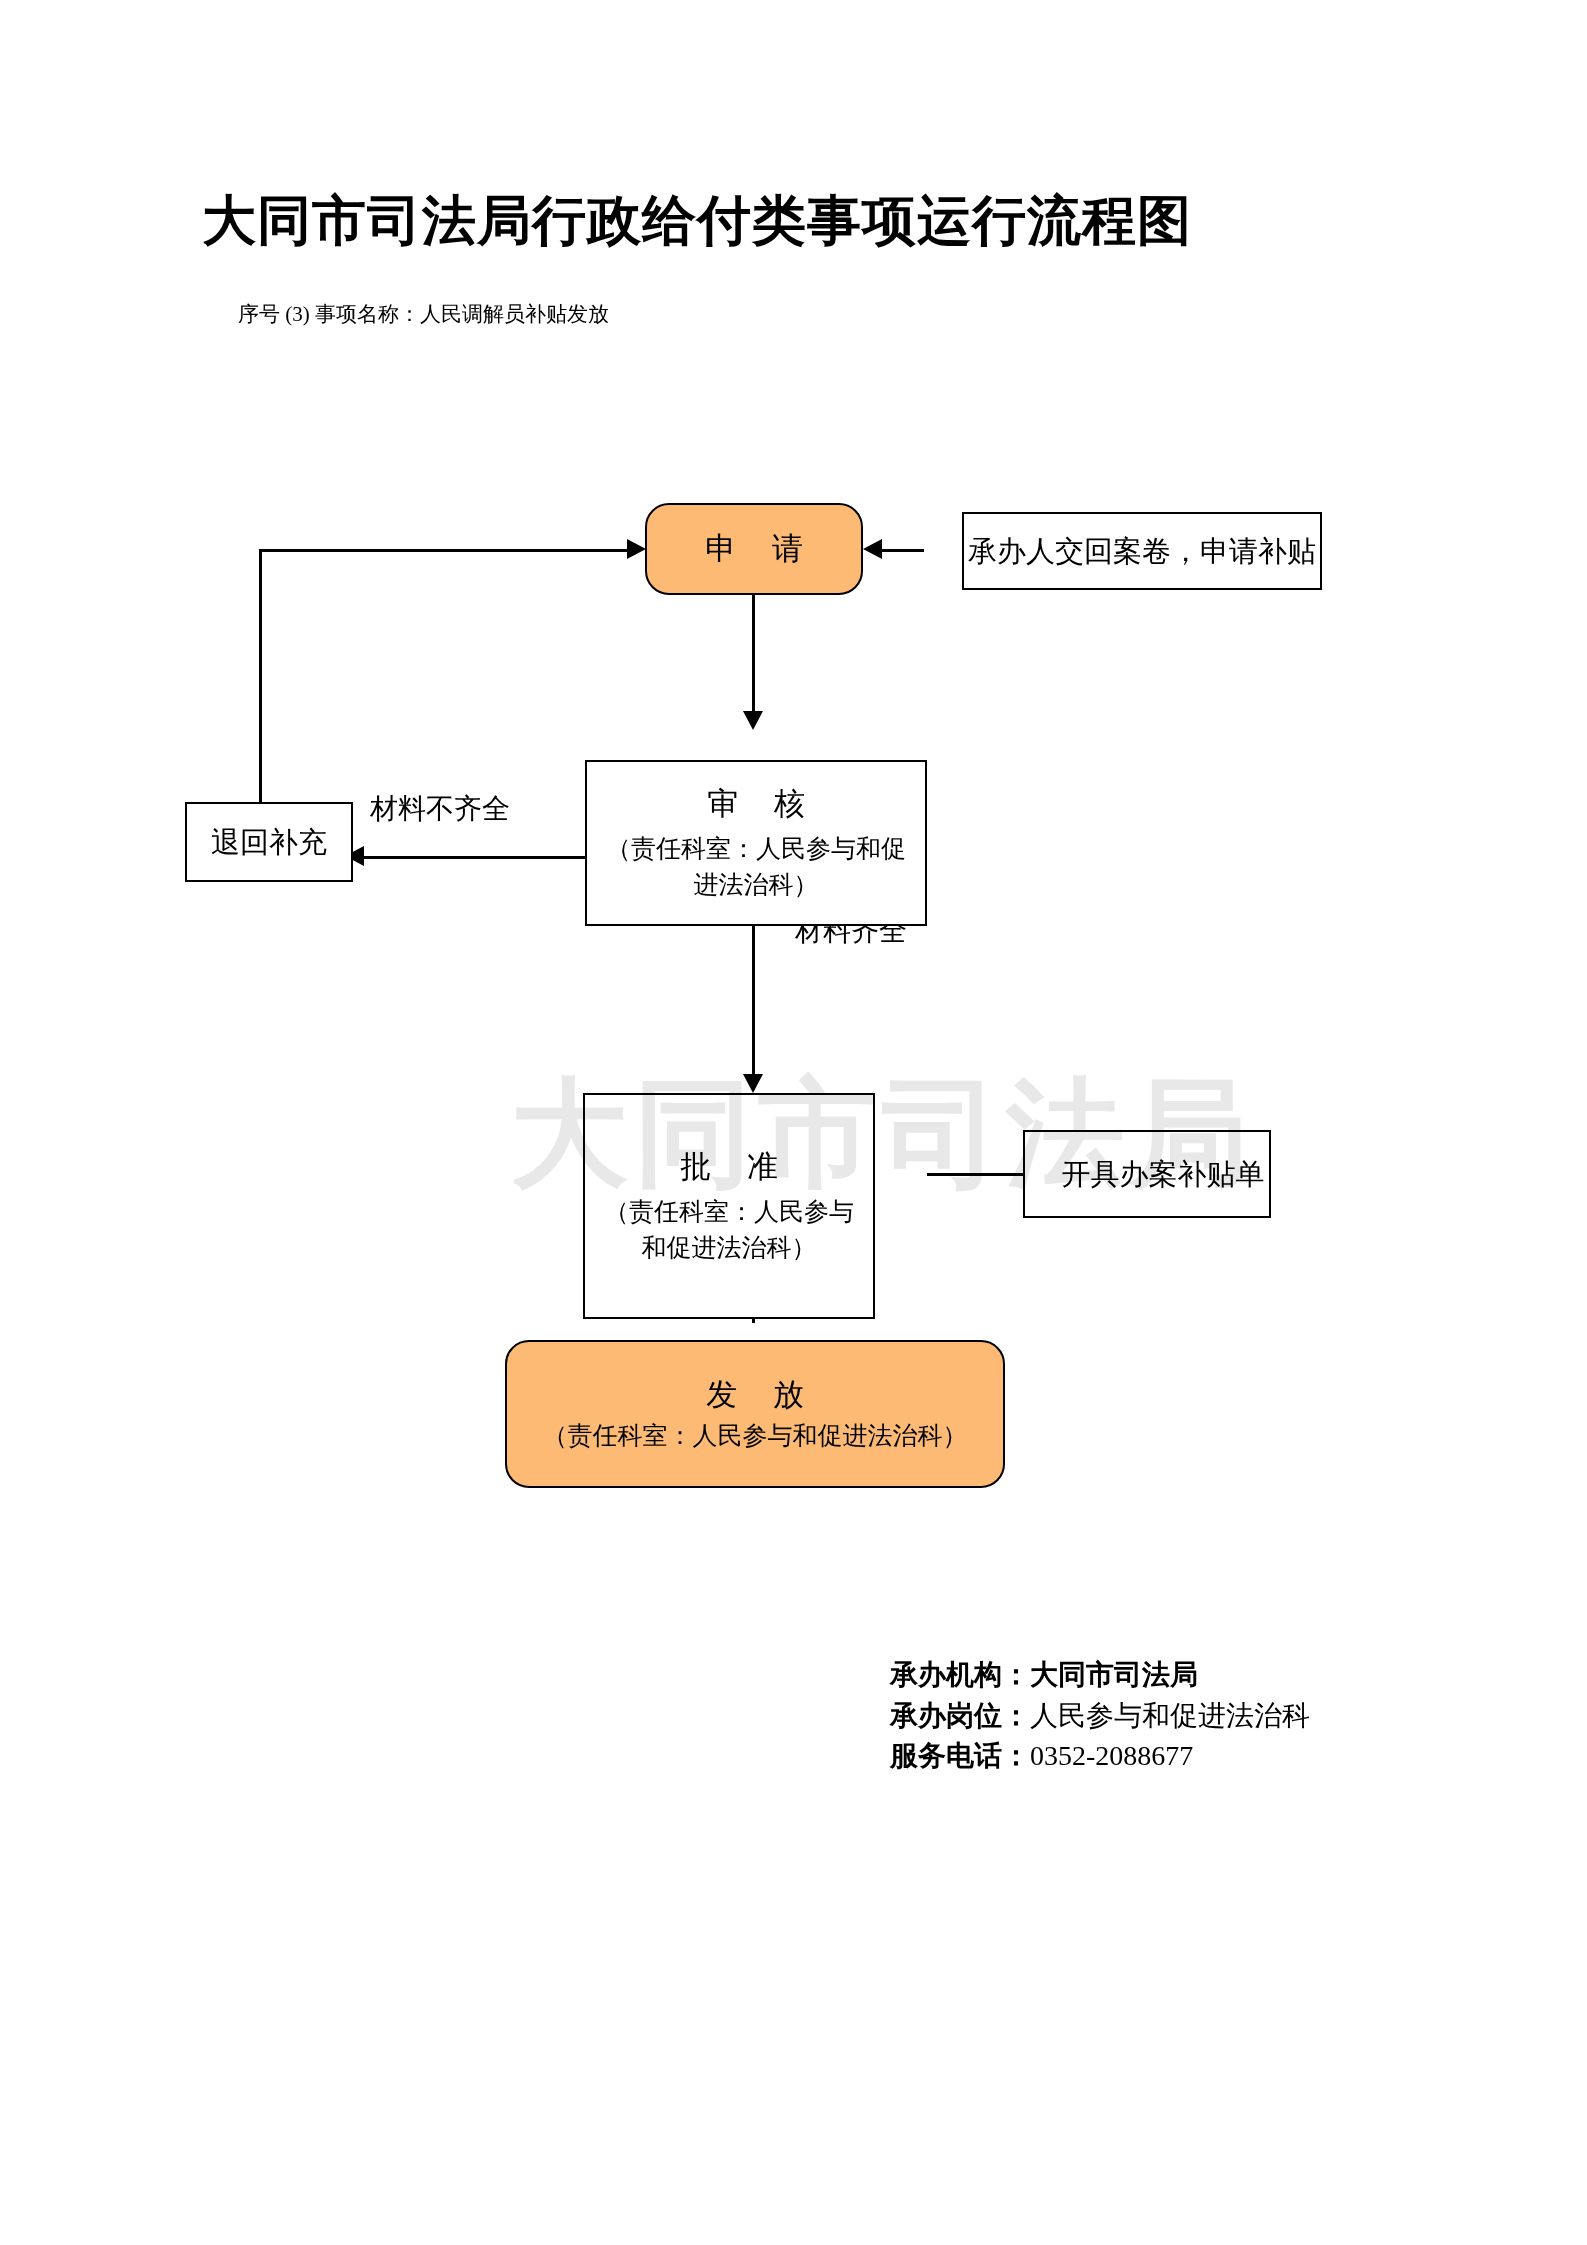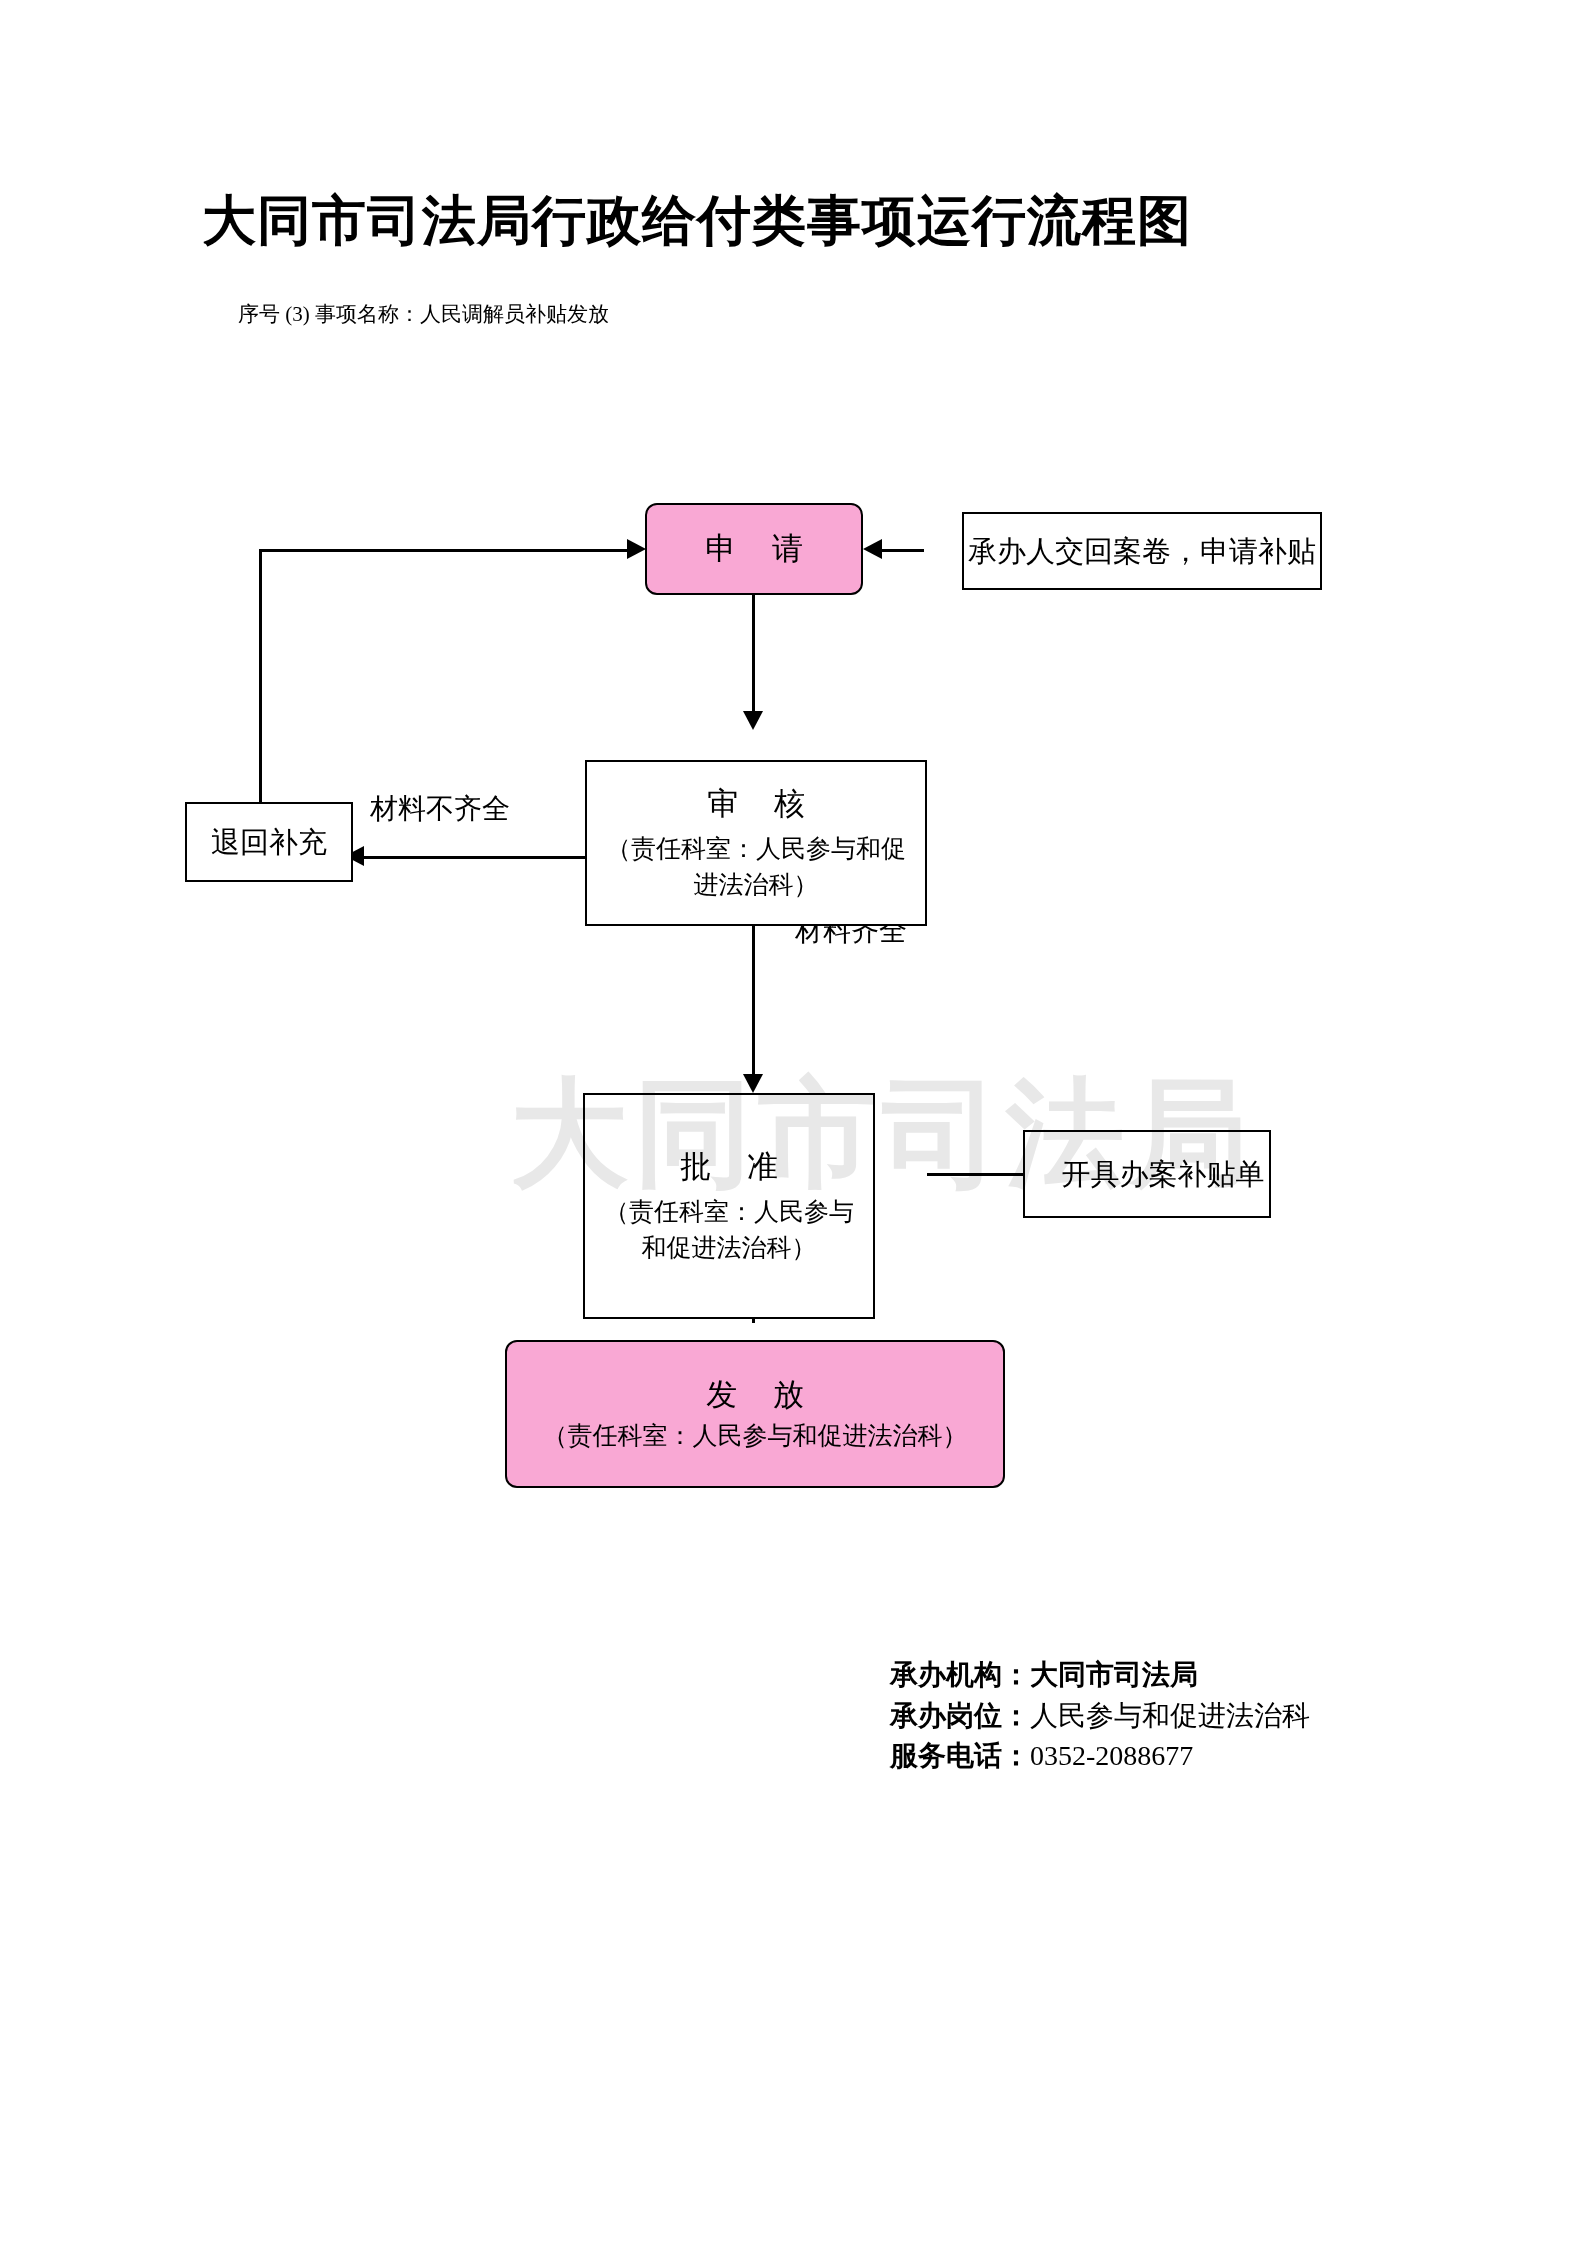--- a/index.html
+++ b/index.html
@@ -61,21 +61,21 @@
     border: 2.5px solid #000000;
     background: transparent;
     display: flex;
     flex-direction: column;
     align-items: center;
     justify-content: center;
     text-align: center;
     z-index: 3;
     line-height: 1.45;
   }
-  .node.rounded { border-radius: 12px; background: #f9a8d4; }
+  .node.rounded { border-radius: 24px; background: #fdba74; }
   .node .main-label {
     font-size: 31px;
     letter-spacing: 14px;
     text-indent: 14px;
   }
   .node .sub-label {
     font-size: 25px;
     padding: 0 10px;
   }
   .node .plain-label {

